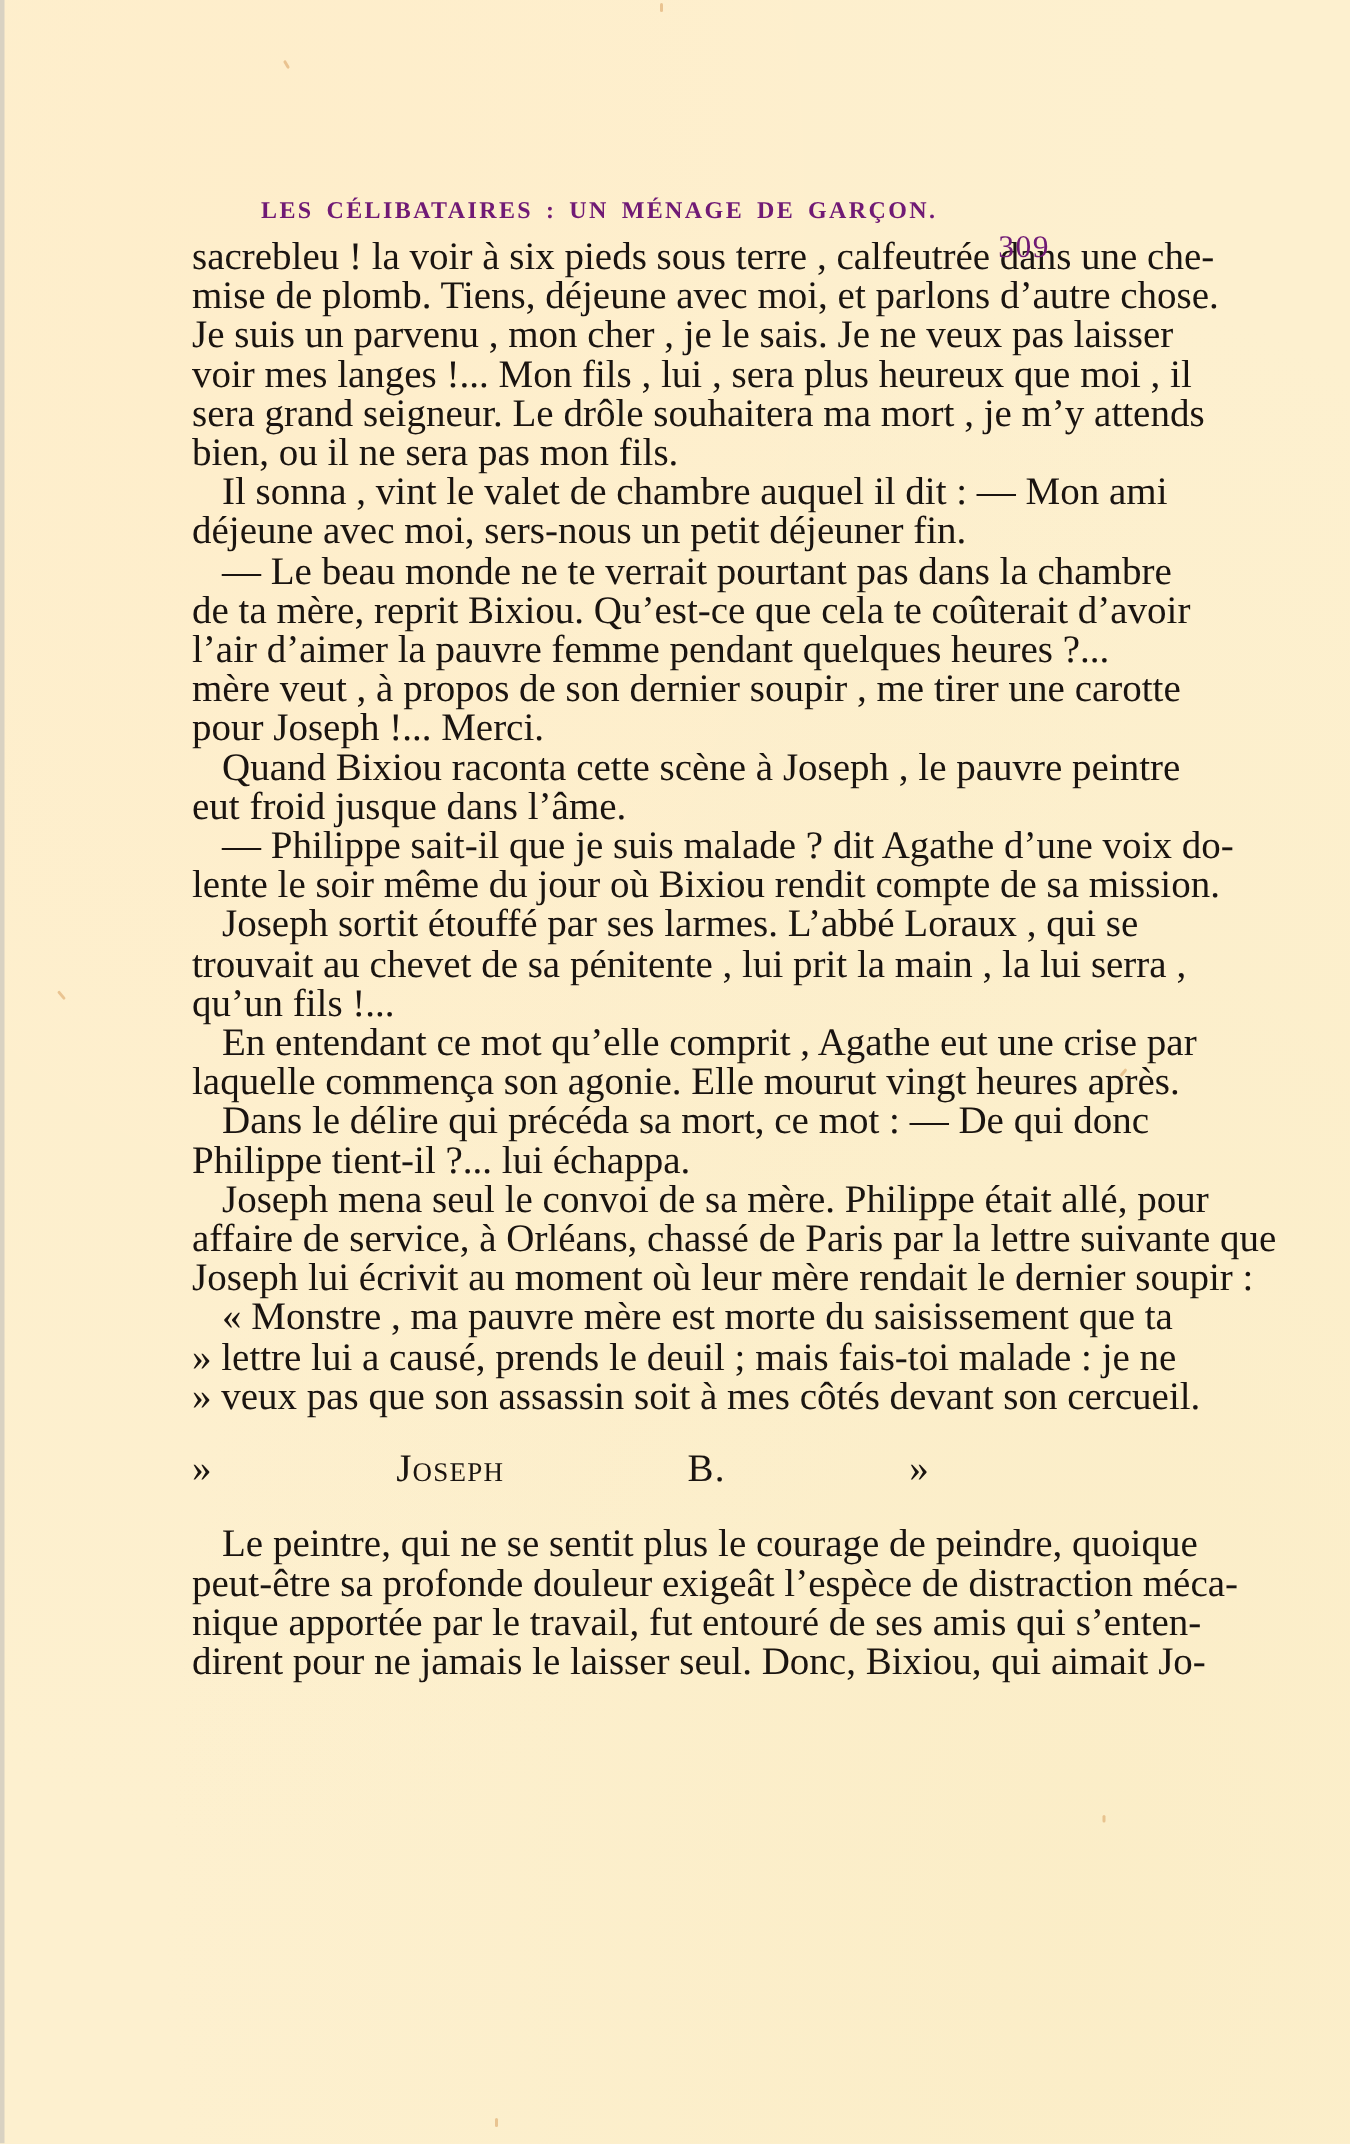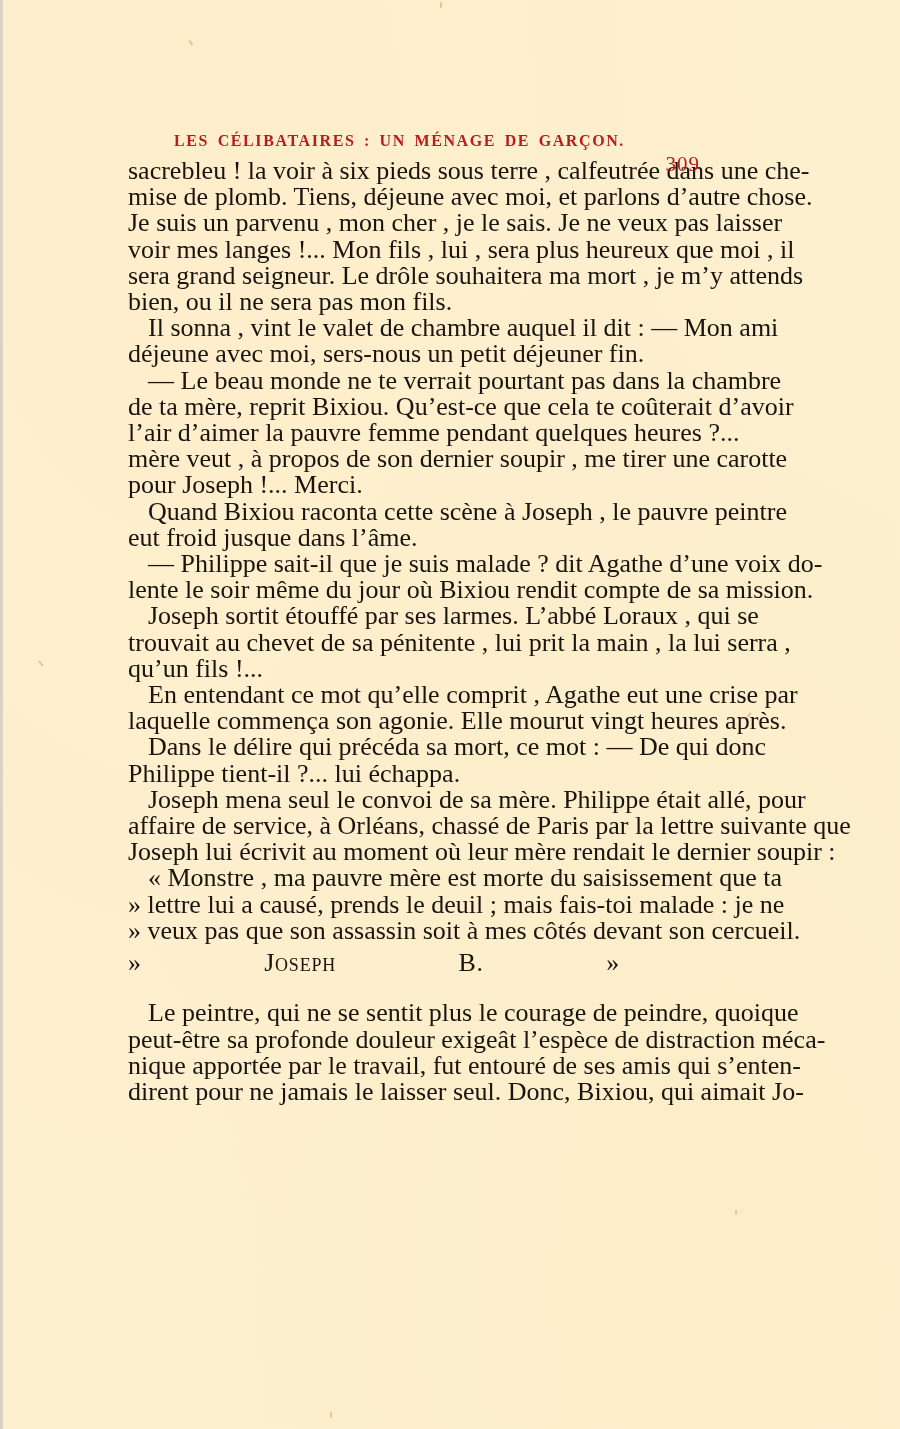--- a/index.html
+++ b/index.html
@@ -29,21 +29,21 @@
       left: 128px;
       top: 128px;
       width: 572px;
     }
     .running-head {
       position: relative;
       height: 30px;
       font-size: 16px;
       font-weight: bold;
       letter-spacing: 1.4px;
-      color: #b91c1c;
+      color: #701a75;
     }
     .running-title {
       position: absolute;
       left: 46px;
       top: 4px;
       font-variant: small-caps;
       letter-spacing: 1.6px;
       word-spacing: 3px;
     }
     .page-number {
@@ -78,21 +78,21 @@
     .line.letter {
       padding-left: 0;
     }
     .line.letter-indent {
       padding-left: 20px;
     }
     .signature {
       display: block;
       text-align: left;
       padding-right: 80px;
-      margin-top: 6px;
+      margin-top: 22px;
       font-variant: small-caps;
       letter-spacing: 0.8px;
     }
     .gap {
       display: block;
       height: 24px;
     }
     .speck {
       position: absolute;
       background: #d8a060;

